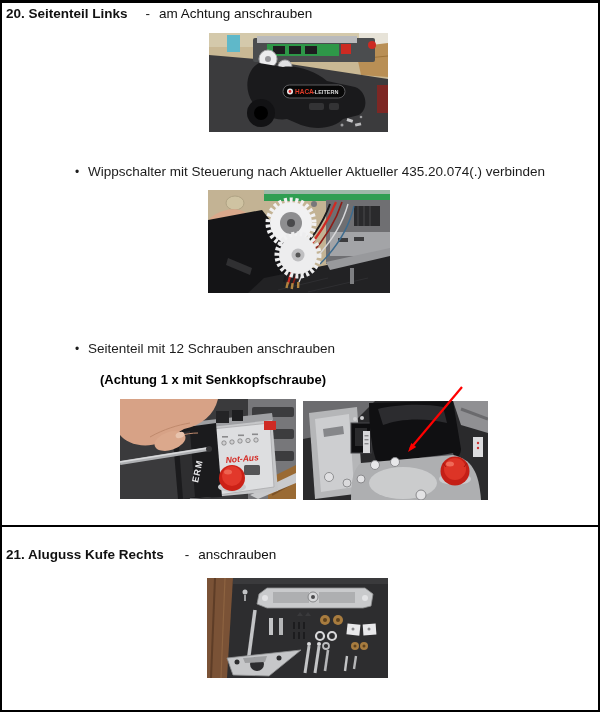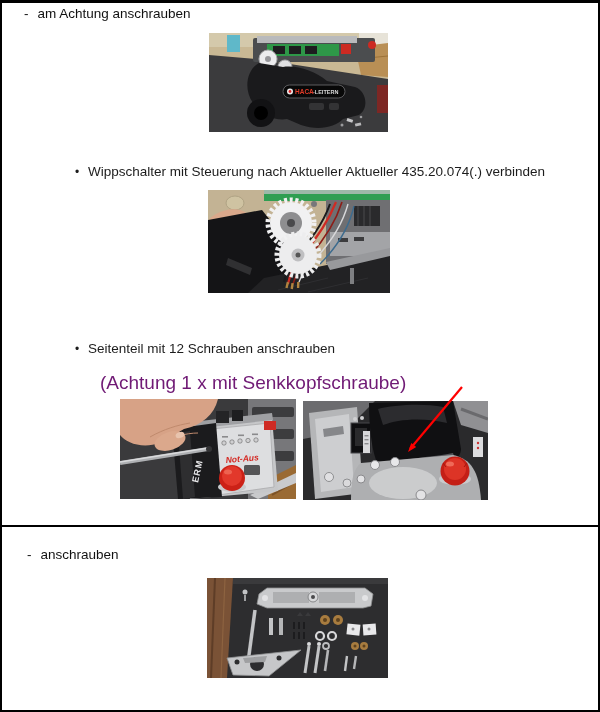--- a/index.html
+++ b/index.html
@@ -5,32 +5,33 @@
   html,body{margin:0;padding:0;background:#fff;font-family:"Liberation Sans",sans-serif;}
   .page{position:relative;width:600px;height:712px;background:#ffffff;
         border:2px solid #000;border-top-width:3px;box-sizing:border-box;overflow:hidden;}
   .heading{position:absolute;display:flex;align-items:baseline;font-size:13.5px;line-height:17px;color:#111;white-space:nowrap;}
   .heading .t{font-weight:bold;}
   .heading .dash20{margin-left:18px;}
   .heading .dash21{margin-left:21px;}
   .heading .act{margin-left:9px;}
   .bullet-row{position:absolute;display:flex;align-items:baseline;font-size:13.5px;line-height:17px;color:#1c1c1c;white-space:nowrap;}
   .bullet-row .dot{width:13px;font-size:12px;}
-  .note{position:absolute;font-size:19px;font-weight:normal;color:#701a75;white-space:nowrap;}
+  .note{position:absolute;font-size:13px;font-weight:bold;color:#000000;white-space:nowrap;}
   .photo{position:absolute;overflow:hidden;background:#888;}
   .photo svg{display:block;}
   .sep{position:absolute;left:0;right:0;height:2px;background:#000;}
   .arrow-overlay{position:absolute;pointer-events:none;}
 </style>
 </head>
 <body>
 
 <div class="page">
 
   <div class="heading" style="left:4px;top:2px;">
+    <span class="t">20. Seitenteil Links</span>
     <span class="dash20">-</span>
     <span class="act">am Achtung anschrauben</span>
   </div>
 
   <div class="photo" style="left:207px;top:30px;width:179px;height:99px;">
     <svg width="179" height="99" viewBox="0 0 179 99" xmlns="http://www.w3.org/2000/svg">
       <rect x="0" y="0" width="179" height="99" fill="#c9b894"></rect>
       <rect x="0" y="0" width="179" height="14" fill="#d4c9ab"></rect>
       <rect x="150" y="0" width="29" height="12" fill="#e7e3d8"></rect>
       <polygon points="146,14 179,10 179,44 152,42" fill="#b98f55"></polygon>
@@ -229,20 +230,21 @@
   </div>
 
   <svg class="arrow-overlay" style="left:396px;top:377px;" width="102" height="78" viewBox="0 0 102 78">
     <line x1="64" y1="7" x2="12" y2="69" stroke="#ff0000" stroke-width="2.2"></line>
     <polygon points="10,72 18.2,67.1 13.3,63" fill="#ff0000"></polygon>
   </svg>
 
   <div class="sep" style="top:522px;"></div>
 
   <div class="heading" style="left:4px;top:543px;">
+    <span class="t">21. Aluguss Kufe Rechts</span>
     <span class="dash21">-</span>
     <span class="act">anschrauben</span>
   </div>
 
   <div class="photo" style="left:205px;top:575px;width:181px;height:100px;">
     <svg width="181" height="100" viewBox="0 0 181 100" xmlns="http://www.w3.org/2000/svg">
       <rect width="181" height="100" fill="#2d2d2f"></rect>
       <polygon points="0,0 26,0 20,100 0,100" fill="#7a5236"></polygon>
       <line x1="8" y1="0" x2="4" y2="100" stroke="#5e3d27" stroke-width="2"></line>
       <line x1="18" y1="0" x2="14" y2="100" stroke="#8d6340" stroke-width="1.2"></line>

